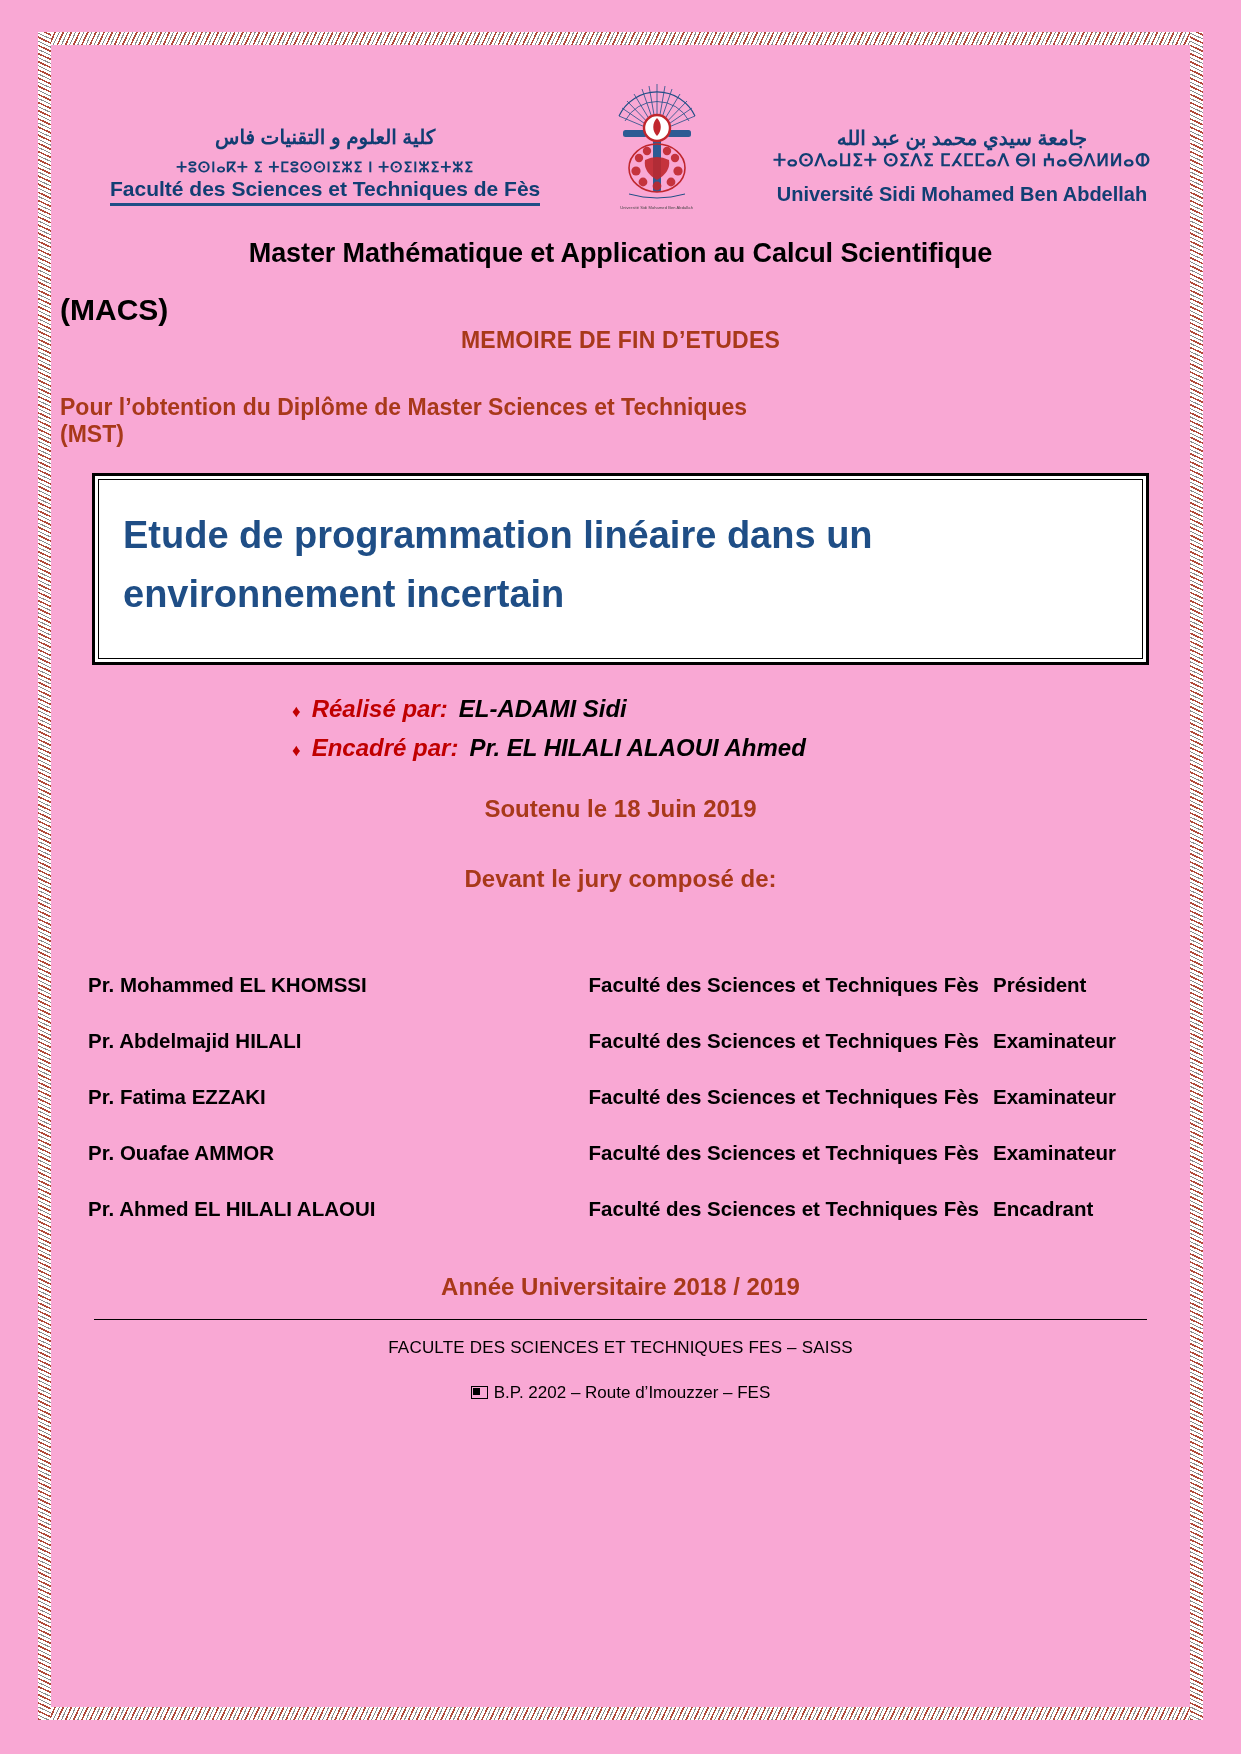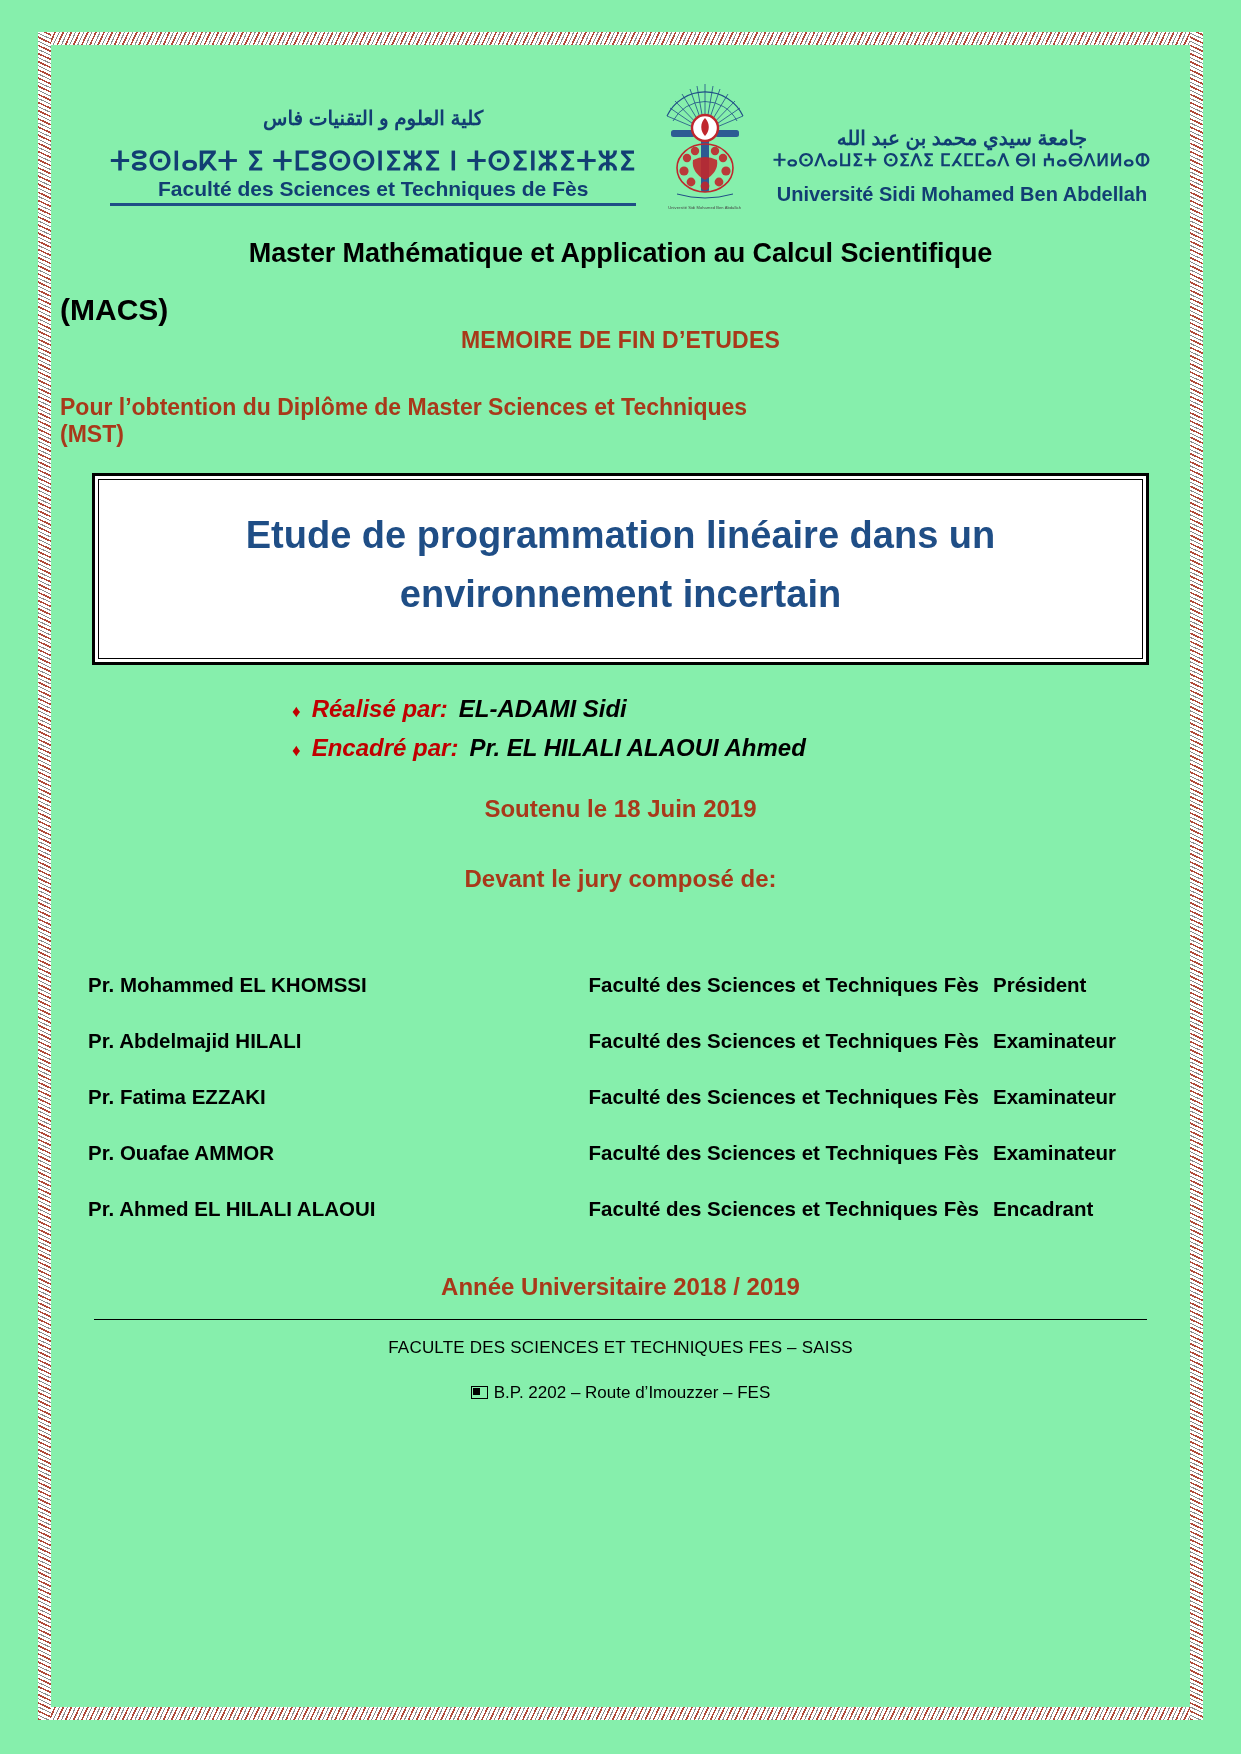--- a/index.html
+++ b/index.html
@@ -9,21 +9,21 @@
   }
   body {
     font-family: "Liberation Sans", sans-serif;
   }
 
   
   .page {
     position: relative;
     width: 1241px;
     height: 1754px;
-    background: #86efac;
+    background: #f9a8d4;
     overflow: hidden;
     box-sizing: border-box;
   }
 
   
   .art-border {
     position: absolute;
     left: 38px;
     top: 32px;
     right: 38px;
@@ -82,25 +82,25 @@
     padding-bottom: 6px;
   }
   .logo-left .ar {
     font-size: 20px;
     font-weight: bold;
     color: #123e73;
     direction: rtl;
     letter-spacing: 0.3px;
   }
   .logo-left .tif {
-    font-size: 26px;
+    font-size: 14px;
     font-weight: bold;
     color: #123e73;
     letter-spacing: 1px;
-    margin-top: 19px;
+    margin-top: 12px;
   }
   .logo-left .fr {
     font-size: 21px;
     font-weight: bold;
     color: #123e73;
     margin-top: 3px;
     white-space: nowrap;
   }
   .logo-left .rule {
     margin-top: 3px;
@@ -194,21 +194,20 @@
     margin: 25px 32px 0 32px;
     border: 3px solid #000000;
     padding: 3px;
     background: #ffffff;
   }
   .title-box-inner {
     border: 1.5px solid #000000;
     padding: 26px 24px 34px 24px;
   }
   .title-text {
-    text-align: center;
     font-size: 38px;
     font-weight: bold;
     color: #1f4e86;
     line-height: 1.55;
   }
 
   
   .authors {
     margin-top: 30px;
     padding-left: 232px;

